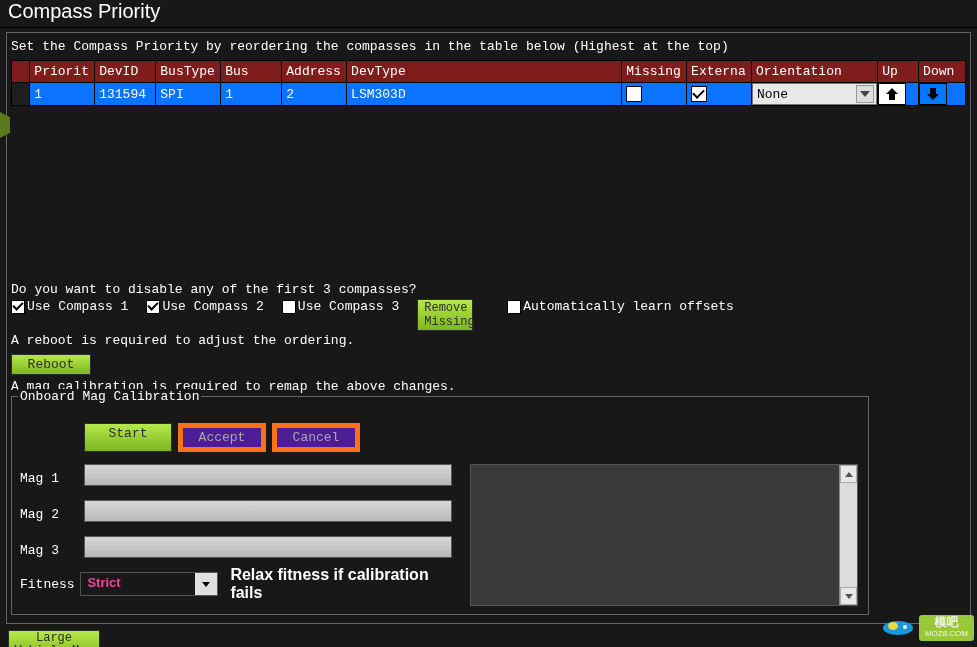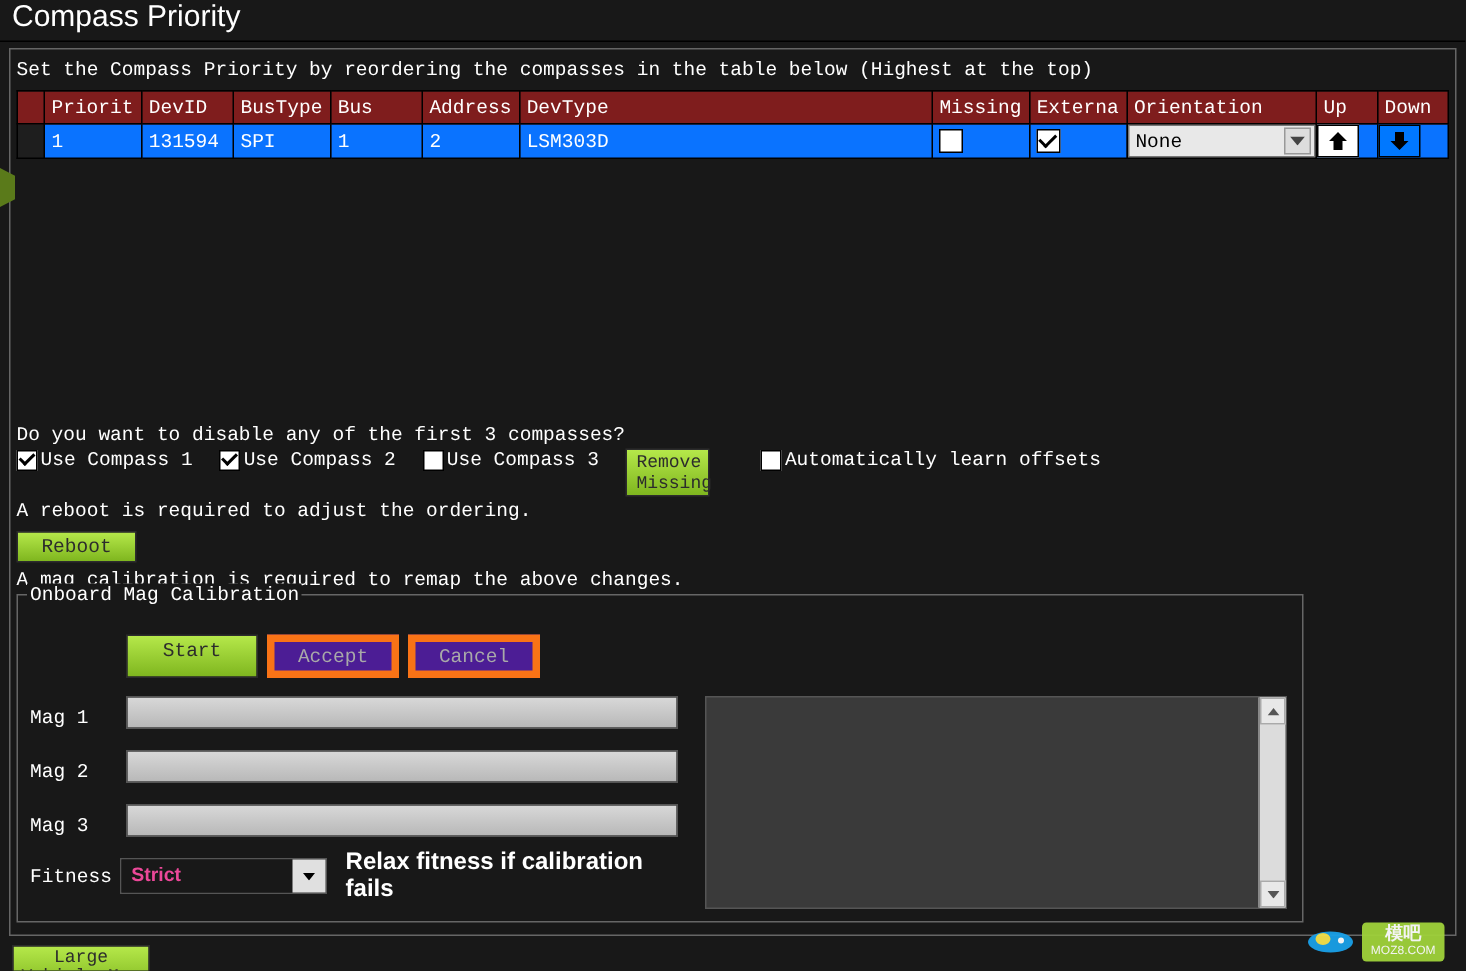--- a/index.html
+++ b/index.html
@@ -223,21 +223,21 @@
   background: #e8e8e8;
   border: 1px solid #aaa;
   display: flex; align-items: center; justify-content: center;
 }
 .scrollbar .track { flex: 1; }
 .bottom-btn { margin: 6px 0 0 8px; }
 .bottom-btn .btn-green { font-size: 12px; line-height: 13px; padding: 1px 4px; }
 
 .watermark {
   position: absolute;
-  right: 14px;
+  right: 3px;
   bottom: 6px;
   display: flex;
   align-items: center;
   gap: 4px;
   opacity: 0.95;
 }
 .watermark .wm-icon {
   width: 34px; height: 22px;
 }
 .watermark .wm-txt {

